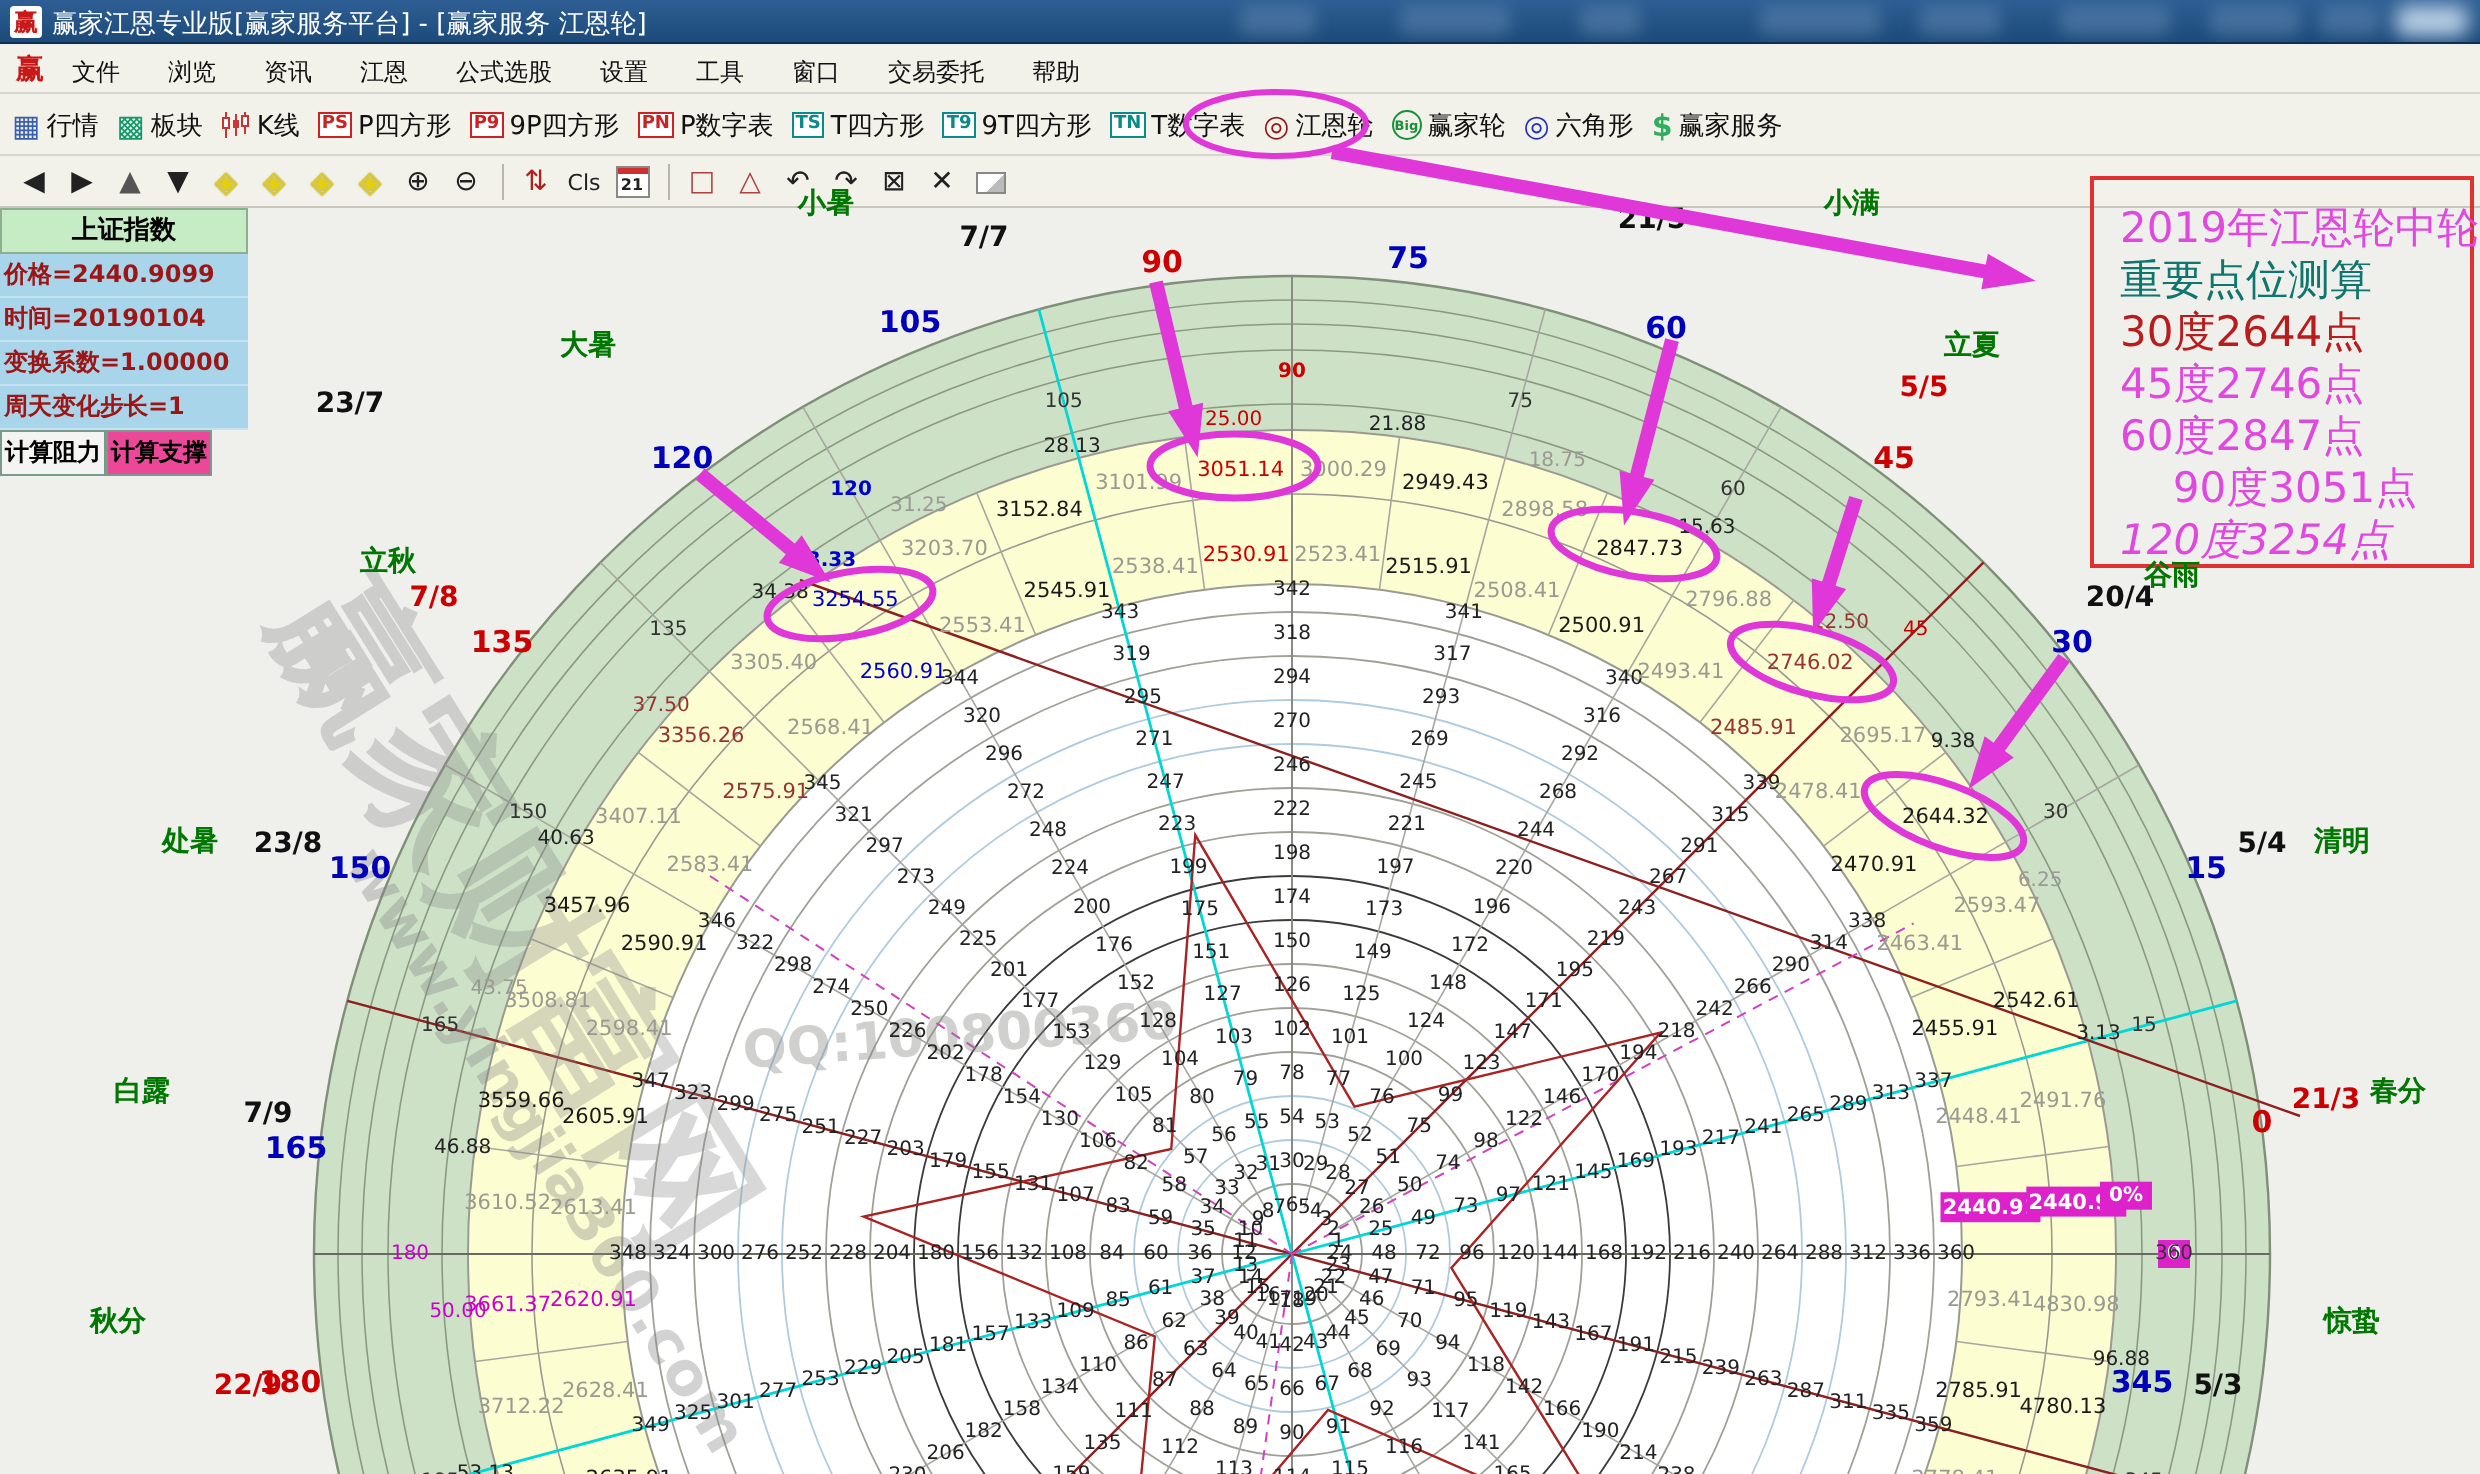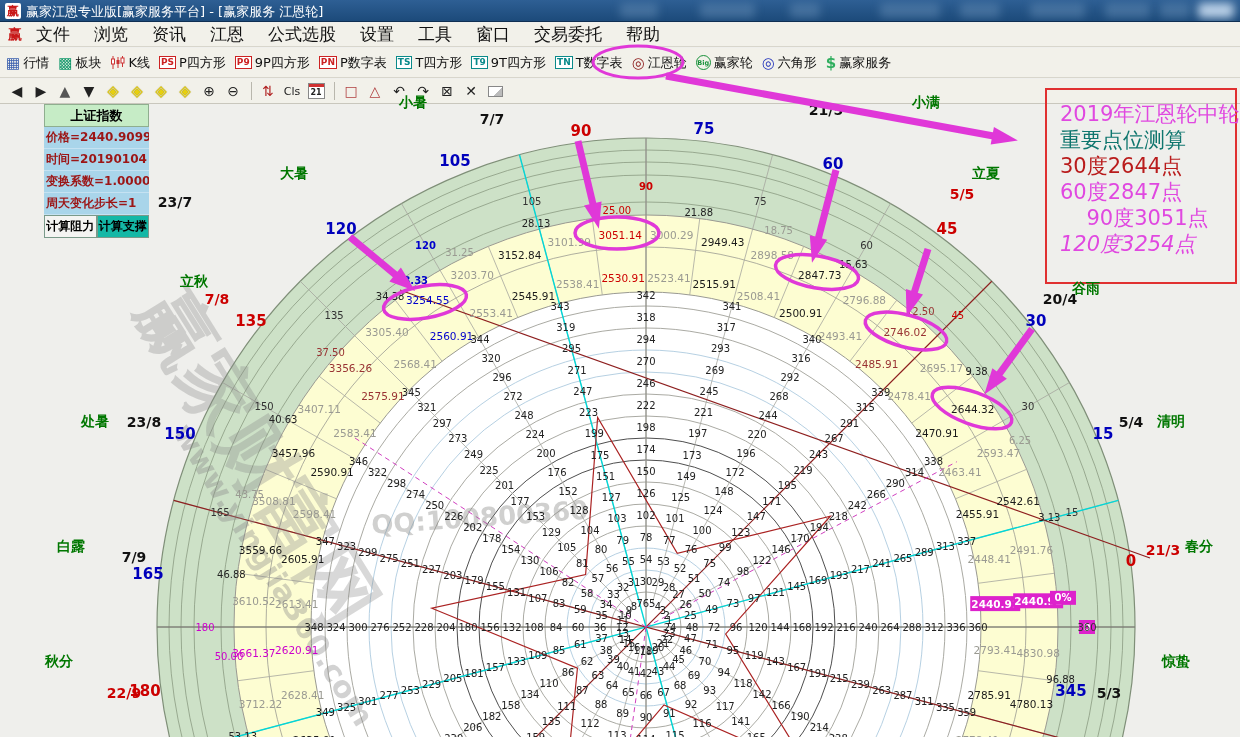--- a/index.html
+++ b/index.html
@@ -13,21 +13,21 @@
     background:rgba(140,175,210,.30); filter:blur(4px); }
   .titlebar .blob.bright { background:rgba(215,233,250,.85); filter:blur(5px); }
   .tb-logo { position:absolute; left:5px; top:3px; width:16px; height:16px; background:#fff;
     border-radius:2px; color:#c81818; font-size:12px; font-weight:bold; text-align:center;
     line-height:16px; }
   .tb-title { position:absolute; left:26px; top:3px; color:#fff; font-size:13px; }
   
   .menubar { position:absolute; left:0; top:23px; width:1240px; height:24px; background:#f2f1ea;
     border-bottom:1px solid #d8d6cc; display:flex; align-items:center; z-index:1; }
   .menubar .mlogo { color:#c81818; font-weight:bold; font-size:14px; margin:0 14px 0 8px; }
-  .menubar .mitem { font-size:17px; color:#111; margin-right:24px; cursor:default; }
+  .menubar .mitem { font-size:12px; color:#111; margin-right:24px; cursor:default; }
   
   .toolbar1 { position:absolute; left:0; top:48px; width:1240px; height:30px; background:#f2f1ea;
     border-bottom:1px solid #d8d6cc; display:flex; align-items:center; padding-left:6px; z-index:1; }
   .titem { display:flex; align-items:center; margin-right:9px; cursor:default; }
   .titem .tic { display:inline-flex; align-items:center; justify-content:center; margin-right:3px; }
   .titem .tlabel { font-size:13px; color:#111; }
   .badge { font-size:9px; font-weight:bold; border:1px solid; padding:0 1px; line-height:11px;
     background:#fff; }
   .toolbar2 { position:absolute; left:0; top:79px; width:1240px; height:25px; background:#f2f1ea;
     border-bottom:1px solid #c9c7bd; display:flex; align-items:center; padding-left:6px; z-index:1; }
@@ -35,30 +35,30 @@
     margin-right:2px; font-size:14px; color:#222; cursor:default; }
   .dsep { width:1px; height:18px; background:#b9b7ad; margin:0 5px; }
   .diamond { color:#e6cf10; text-shadow:0 0 1px #8a7a00; font-size:15px; }
   .cal { width:17px; height:16px; border:1px solid #888; background:#fff; font-size:8px;
     text-align:center; line-height:13px; position:relative; }
   .cal::before { content:""; position:absolute; left:0; top:0; right:0; height:3px; background:#d03030; }
   .cal span { position:relative; top:2px; font-weight:bold; }
   .easel { width:15px; height:11px; border:1px solid #888;
     background:linear-gradient(135deg,#fff 60%,#bbb 60%); }
   
-  .panel { position:absolute; left:0; top:104px; width:105px; z-index:2; font-weight:bold;margin-left:44px; }
+  .panel { position:absolute; left:0; top:104px; width:124px; z-index:2; font-weight:bold; }
   .panel .ptitle { height:23px; background:#c6ecc6; border:1px solid #8fae8f; color:#000;
     font-size:13px; text-align:center; line-height:21px; }
   .panel .prow { height:22px; background:#a9d5ea; border-bottom:1px solid #c5e2f2; color:#9c1616;
     font-size:12px; line-height:21px; padding-left:2px; white-space:nowrap; overflow:hidden; }
   .panel .pbtns { display:flex; height:23px; }
   .panel .pbtn { width:53px; font-size:12px; text-align:center; line-height:21px; color:#000;
     border:1px solid #7a9a8a; cursor:default; }
   .panel .pbtn.b1 { background:#f4f4f2; }
-  .panel .pbtn.b2 { background:#14b8a6; }
+  .panel .pbtn.b2 { background:#ec4899; }
   
   .redbox { position:absolute; left:1045px; top:88px; width:192px; height:196px;
     border:2px solid #e03030; z-index:2; padding:11px 0 0 13px; }
   .redbox div { color:#e048e0; font-size:21px; line-height:26px; white-space:nowrap; }
   
   #wheel { position:absolute; left:0; top:0; z-index:3; pointer-events:none; }
   .canvasarea { position:absolute; left:0; top:104px; width:1240px; height:633px; }
 </style>
 </head>
 <body>
@@ -214,20 +214,21 @@
   <div class="pbtns">
     <div class="pbtn b1">计算阻力</div>
     <div class="pbtn b2">计算支撑</div>
   </div>
 </div>
 
 <div class="redbox" id="redbox" style="border-color: rgb(224, 48, 48);">
     <div style="color: rgb(224, 72, 224);">2019年江恩轮中轮</div>
     <div style="color: #0f766e;">重要点位测算</div>
     <div style="color: #b91c1c;">30度2644点</div>
+    <div style="color: rgb(224, 72, 224);">45度2746点</div>
     <div style="color: rgb(224, 72, 224);">60度2847点</div>
     <div style="color: rgb(224, 72, 224); text-align: center;">90度3051点</div>
     <div style="color: rgb(224, 72, 224); font-style: italic;">120度3254点</div>
   </div>
 
 <svg id="wheel" width="1240" height="737" viewBox="0 0 1240 737">
     <circle cx="646" cy="627" r="489" fill="#cde1c7" stroke="#7f8f78" stroke-width="1.2"></circle>
     <circle cx="646" cy="627" r="412" fill="#fdfdd2" stroke="#9a9a92"></circle>
     <circle cx="646" cy="627" r="335" fill="#ffffff" stroke="#9a9a92"></circle>
     <circle cx="646" cy="627" r="477" fill="none" stroke="#8a9a82" stroke-width="0.8"></circle>

